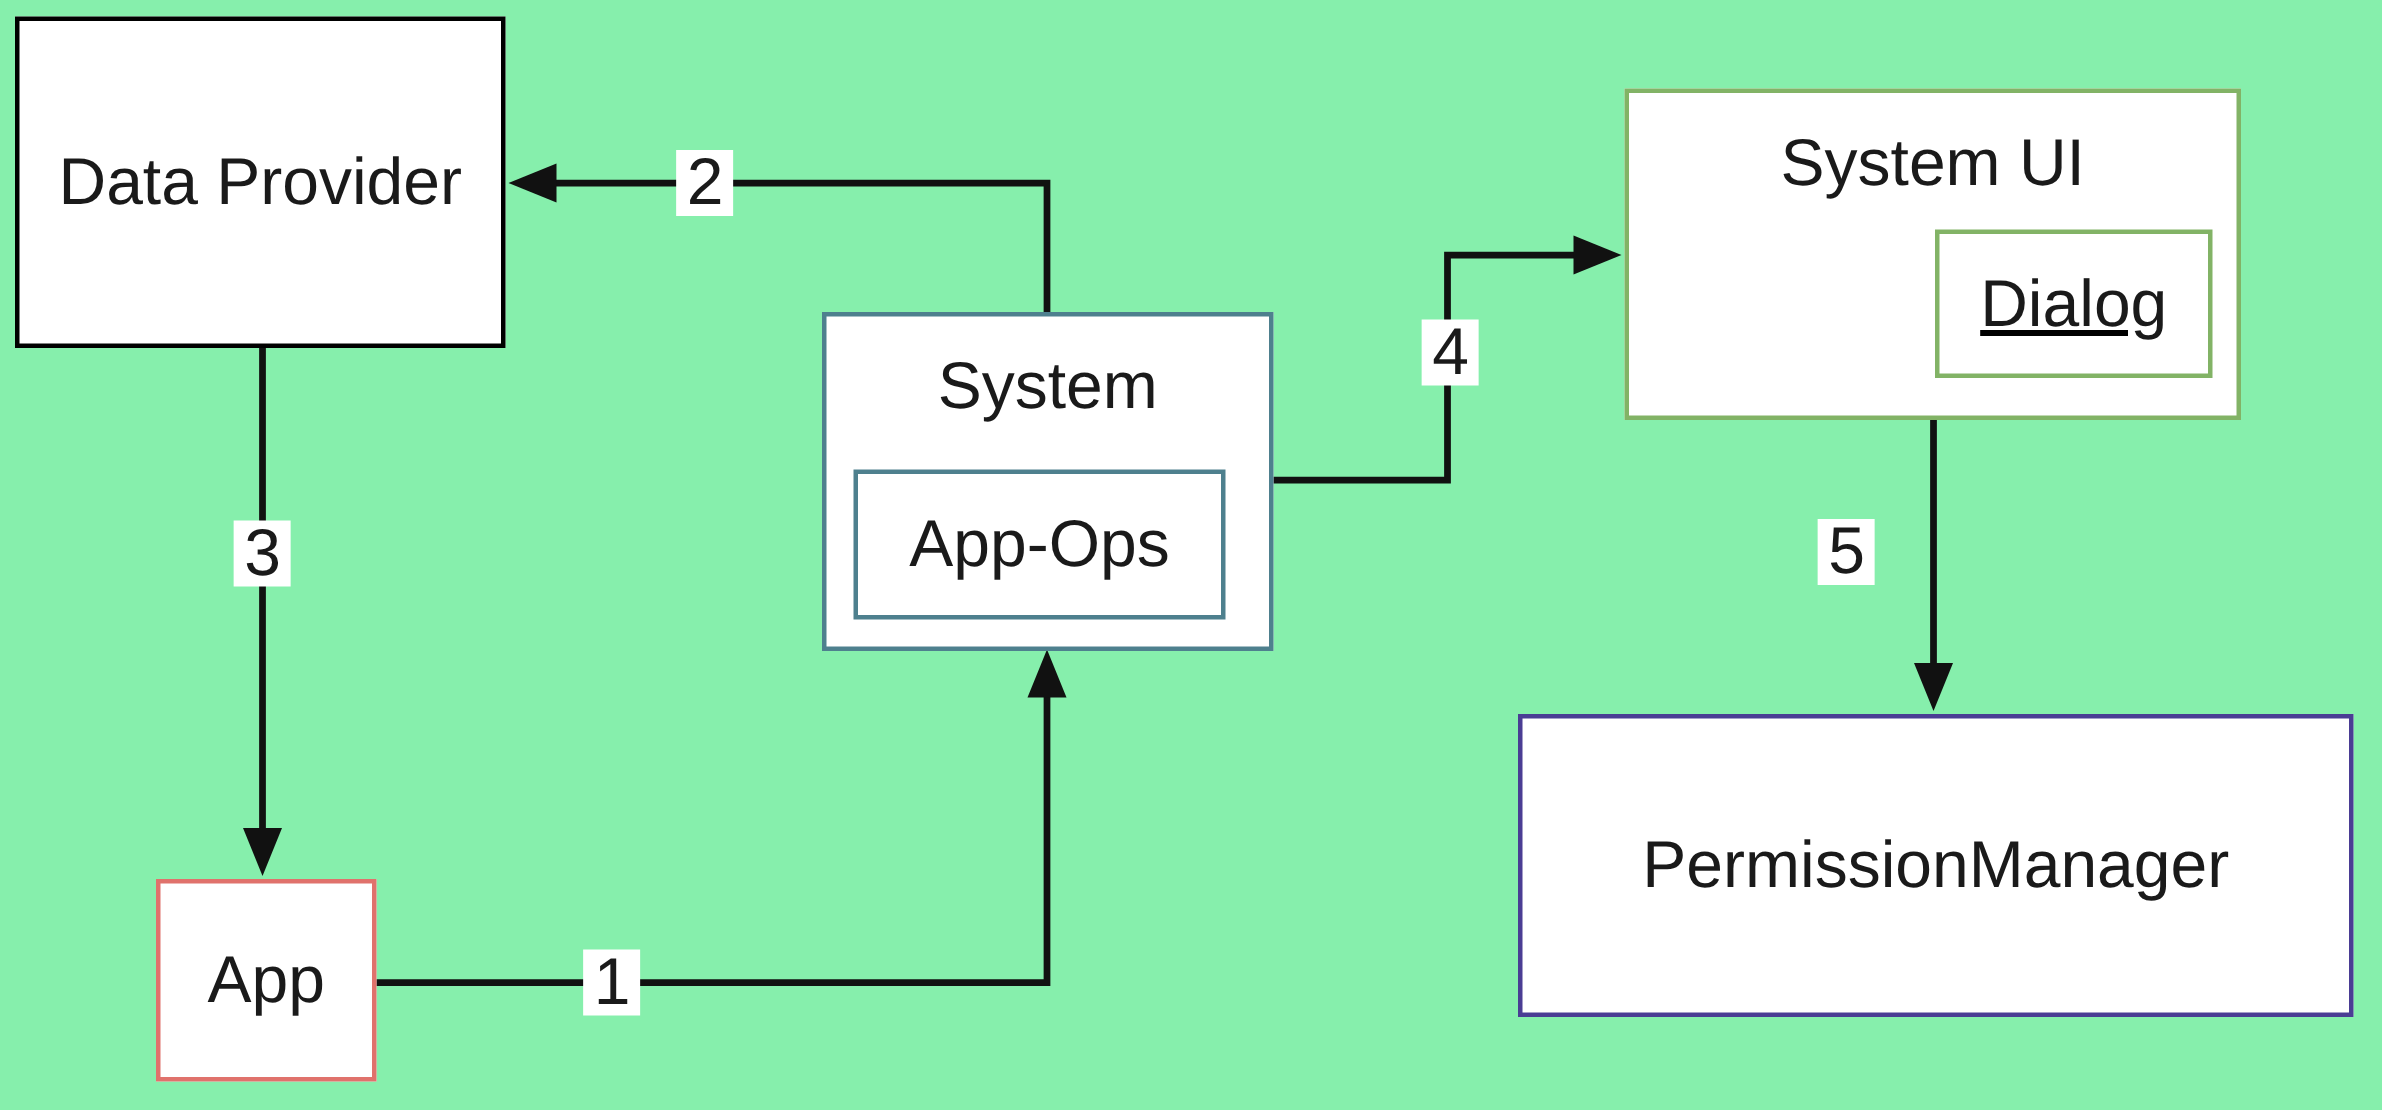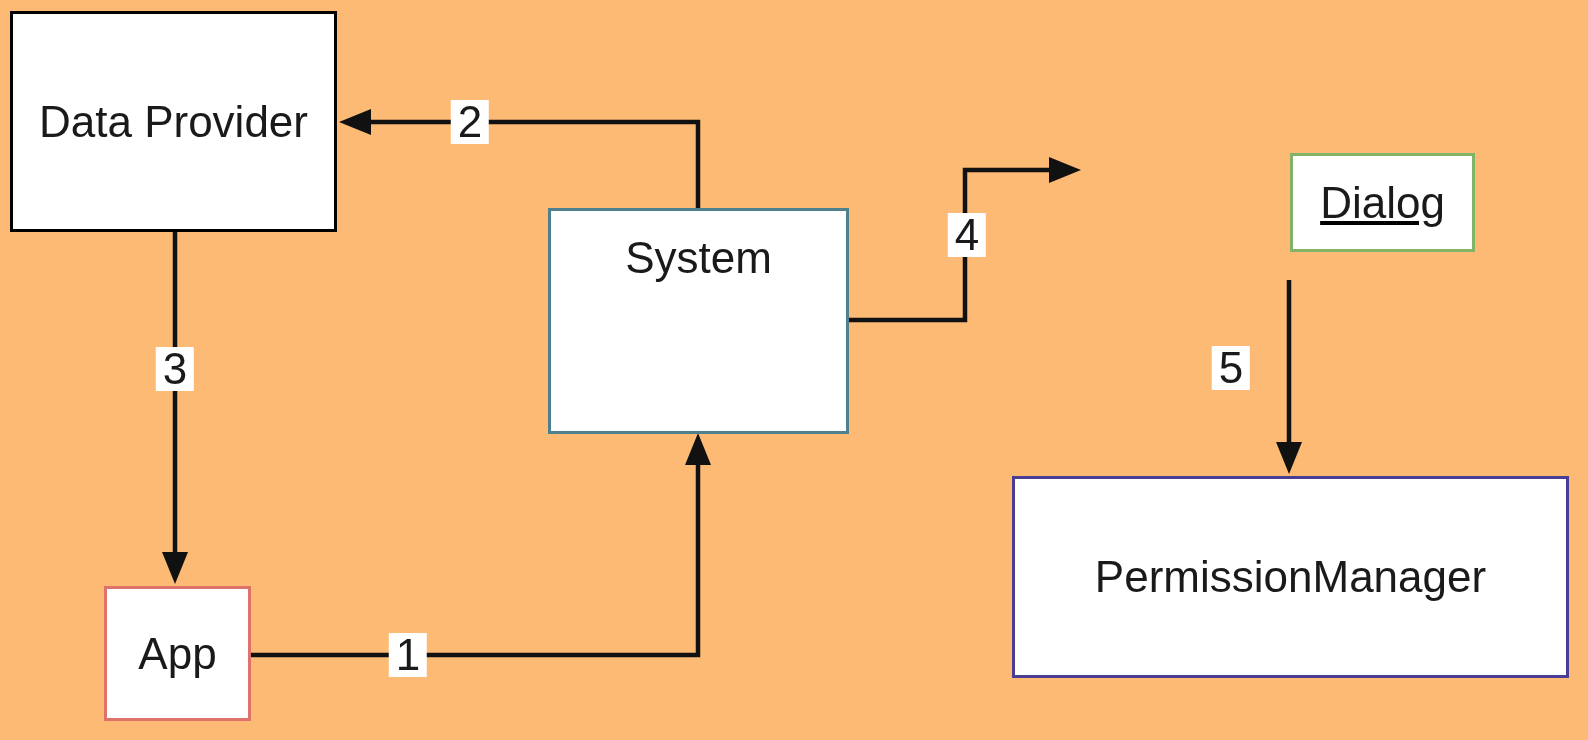--- a/index.html
+++ b/index.html
@@ -5,21 +5,21 @@
   html, body {
     margin: 0;
     padding: 0;
     background: #ffffff;
     font-family: "Liberation Sans", sans-serif;
   }
   .canvas {
     position: relative;
     width: 1588px;
     height: 740px;
-    background: #fdba74;
+    background: #86efac;
     overflow: hidden;
   }
   .arrows-layer {
     position: absolute;
     left: 0; top: 0;
     width: 1588px;
     height: 740px;
   }
   .box {
     position: absolute;
@@ -101,21 +101,27 @@
   </svg>
 
   <div class="box data-provider">
     <span class="label">Data Provider</span>
   </div>
 
   <div class="box top-label system">
     <span class="label">System</span>
   </div>
 
+  <div class="box app-ops">
+    <span class="label">App-Ops</span>
+  </div>
 
+  <div class="box top-label system-ui">
+    <span class="label">System UI</span>
+  </div>
 
   <div class="box dialog">
     <span class="label">Dialog</span>
   </div>
 
   <div class="box app">
     <span class="label">App</span>
   </div>
 
   <div class="box permission-manager">

